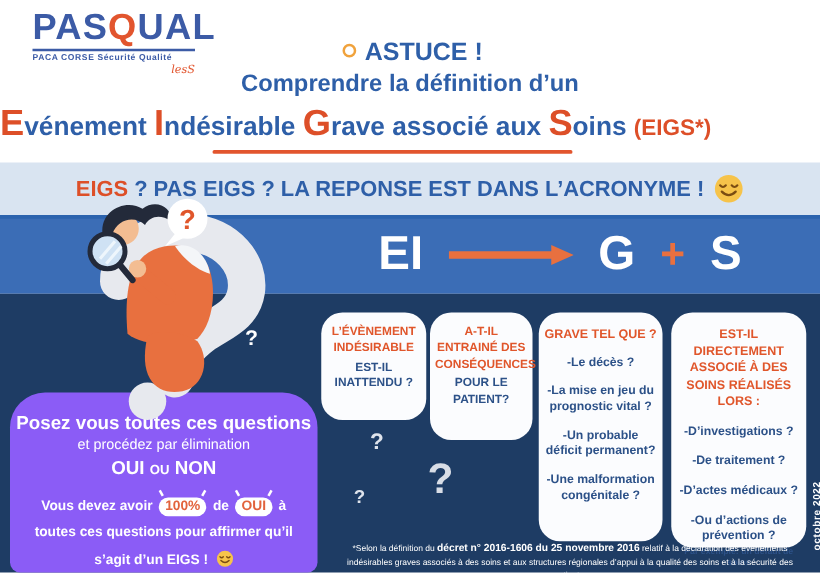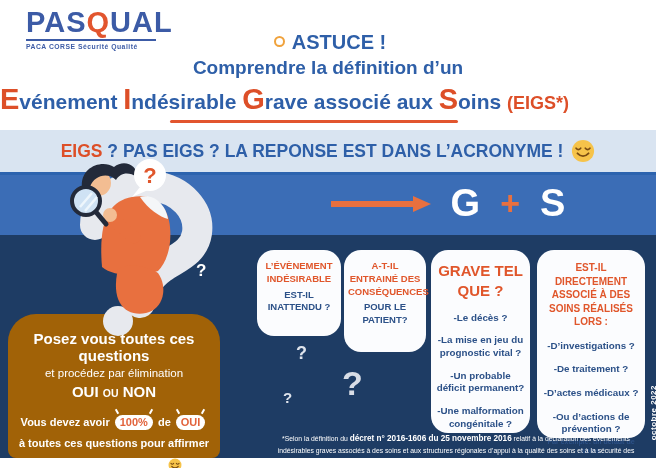--- a/index.html
+++ b/index.html
@@ -42,22 +42,22 @@
                font-weight:bold;font-size:38px;}
   .plus{color:#e8703f;font-size:34px;}
 
   
   .navy{position:absolute;top:235px;left:0;width:656px;height:223px;background:#1e3c64;}
 
   
   .char-svg{position:absolute;top:155px;left:10px;width:250px;height:185px;z-index:5;}
 
   
-  .orange-panel{position:absolute;left:8px;top:314px;width:212px;height:144px;
-                background:#a16207;border-radius:28px 28px 8px 8px;z-index:3;
+  .orange-panel{position:absolute;left:8px;top:314px;width:246px;height:144px;
+                background:#8b5cf6;border-radius:28px 28px 8px 8px;z-index:3;
                 color:#ffffff;text-align:center;box-sizing:border-box;padding-top:16px;}
   .op-line1{font-size:15px;font-weight:bold;}
   .op-line2{font-size:11.5px;margin-top:3px;}
   .op-line3{font-size:15px;font-weight:bold;margin-top:4px;}
   .op-ou{font-size:10.5px;}
   .op-bottom{margin-top:12px;font-size:11px;font-weight:bold;line-height:1.95;padding:0 10px;}
   .badge{display:inline-block;position:relative;background:#ffffff;color:#e2633c;
          border-radius:9px;padding:0 5px;font-size:11px;line-height:1.4;margin:0 2px;}
   .badge::before{content:"";position:absolute;top:-6px;left:1px;width:2px;height:5px;
                  background:#ffffff;transform:rotate(-30deg);}
@@ -67,21 +67,21 @@
 
   
   .qbox{position:absolute;top:250px;background:#fbfcfe;border-radius:17px;text-align:center;
         box-sizing:border-box;z-index:4;}
   .qbox1{left:257px;width:84px;height:86px;padding:10px 4px 0;}
   .qbox2{left:344px;width:82px;height:102px;padding:10px 4px 0;}
   .qbox3{left:431px;width:99px;height:183px;padding:11px 4px 0;}
   .qbox4{left:537px;width:108px;height:188px;padding:11px 5px 0;}
   .t-orange{color:#e0562b;font-weight:bold;font-size:9.5px;line-height:1.35;}
   .t-blue{color:#2c5188;font-weight:bold;font-size:9.5px;line-height:1.35;margin-top:3px;}
-  .qbox3 .t-orange{font-size:15px;}
+  .qbox3 .t-orange{font-size:10px;}
   .qbox4 .t-orange{font-size:10px;}
   .item{color:#2c5188;font-weight:bold;font-size:9.8px;line-height:1.3;margin-top:10px;}
   .qbox4 .item{margin-top:11px;}
   .note{color:#2c5188;font-weight:bold;font-size:7px;line-height:1.2;margin-top:2px;}
 
   
   .qm{position:absolute;font-weight:bold;z-index:2;line-height:1;}
   .qm1{left:296px;top:344px;font-size:18px;color:#dfe4ec;}
   .qm2{left:283px;top:390px;font-size:15px;color:#dfe4ec;}
   .qm3{left:342px;top:366px;font-size:34px;color:#d8dde6;}
@@ -95,20 +95,21 @@
          writing-mode:vertical-rl;transform:rotate(180deg);letter-spacing:0.5px;z-index:6;}
 </style>
 </head>
 <body>
 
 <div class="page">
 
   <div class="logo">
     <div class="logo-name"><span>PAS</span><span class="logo-q">Q</span><span>UAL</span></div>
     <div class="logo-sub">PACA CORSE Sécurité Qualité</div>
+    <div class="logo-script">lesS</div>
   </div>
 
   <div class="astuce">
     <span class="astuce-dot"></span><span>ASTUCE !</span>
   </div>
   <div class="def-sub">Comprendre la définition d’un</div>
   <div class="def-title">
     <span class="cap">E</span><span>vénement </span><span class="cap">I</span><span>ndésirable </span><span class="cap">G</span><span>rave associé aux </span><span class="cap">S</span><span>oins </span><span class="eigs-suffix">(EIGS*)</span>
   </div>
   <div class="title-underline"></div>
@@ -119,20 +120,21 @@
           <circle cx="13" cy="13" r="12" fill="#f6c34a"></circle>
           <path d="M5.5,10 Q8,13 10.5,10" fill="none" stroke="#7a4c12" stroke-width="1.8" stroke-linecap="round"></path>
           <path d="M15.5,10 Q18,13 20.5,10" fill="none" stroke="#7a4c12" stroke-width="1.8" stroke-linecap="round"></path>
           <path d="M7,15.5 Q13,21.5 19,15.5" fill="none" stroke="#7a4c12" stroke-width="2" stroke-linecap="round"></path>
         </svg>
     </div>
   </div>
 
   <div class="band-blue"></div>
   <div class="acronym-row">
+    <span>EI</span>
     <svg width="100" height="16" viewBox="0 0 100 16">
         <line x1="0" y1="8" x2="84" y2="8" stroke="#e8703f" stroke-width="6"></line>
         <polygon points="82,0 100,8 82,16" fill="#e8703f"></polygon>
       </svg>
     <span>G</span>
     <span class="plus">+</span>
     <span>S</span>
   </div>
 
   <div class="navy"></div>

